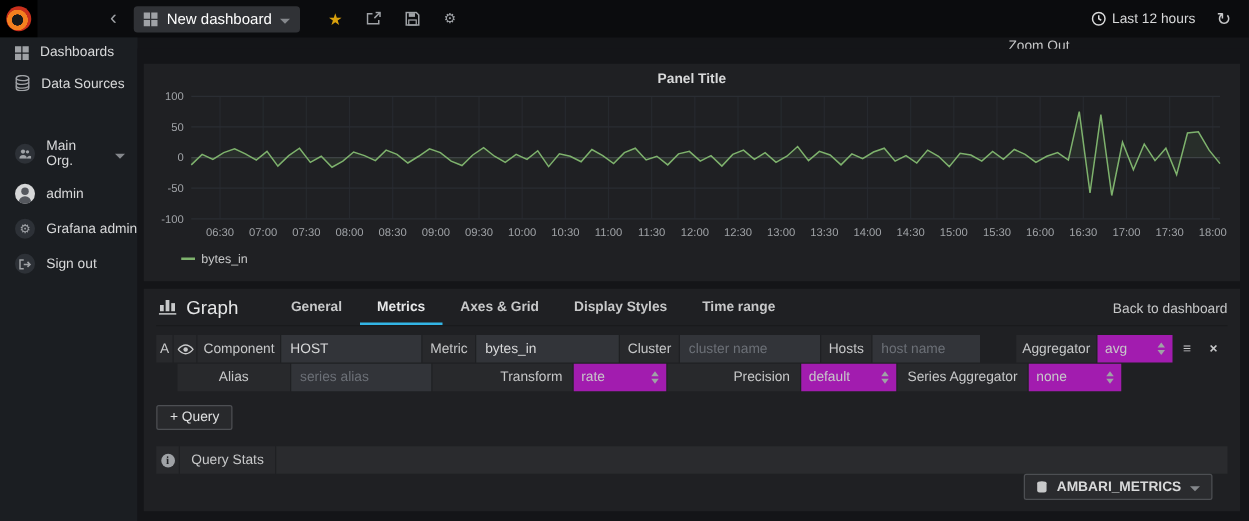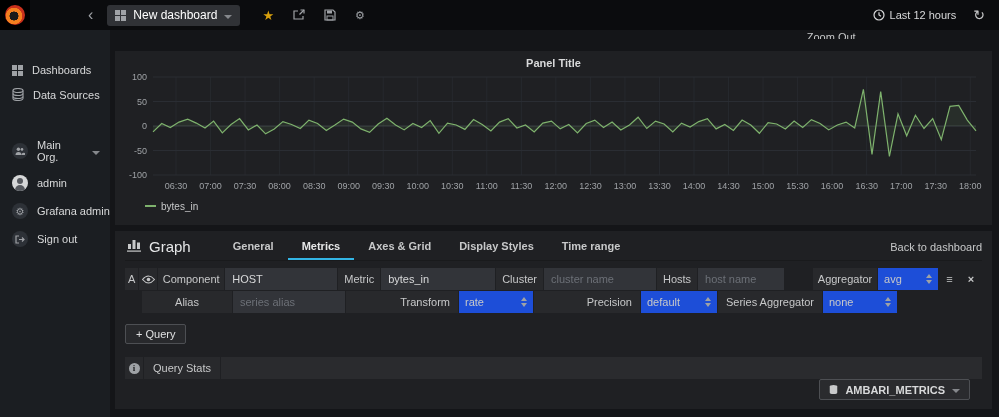--- a/index.html
+++ b/index.html
@@ -15,21 +15,21 @@
   .caret { width:0; height:0; border-left:4px solid transparent; border-right:4px solid transparent; border-top:4px solid #85888c; margin-top:3px; }
   .nav-icons { display:flex; align-items:center; gap:19px; margin-left:22px; }
   .nav-ico { color:#9fa2a6; font-size:12px; cursor:pointer; line-height:1; }
   .star { color:#d9a10d; font-size:13px; }
   .icon-svg { display:block; }
   .nav-right { margin-left:auto; display:flex; align-items:center; gap:17px; margin-right:14px; }
   .nav-right .txt { font-size:11px; color:#c7c8c9; cursor:pointer;margin-top:44px; }
   .timepicker { display:flex; align-items:center; gap:5px; font-size:11px; color:#d8d9da; cursor:pointer; }
   .refresh { font-size:14px; color:#c7c8c9; cursor:pointer; }
 
-  .sidebar { position:absolute; left:0; top:30px; width:110px; height:387px; background:#1b1e22; padding-top:28px; }
+  .sidebar { position:absolute; left:0; top:30px; width:110px; height:387px; background:#1b1e22; padding-top:0; }
   .side-item { display:flex; align-items:center; gap:9px; padding:6px 0 6px 12px; font-size:11px; color:#d8d9da; cursor:pointer; }
   .side-gap { height:26px; }
   .badge { width:16px; height:16px; border-radius:50%; background:#2d3137; display:flex; align-items:center; justify-content:center; flex:0 0 16px; }
   .avatar { width:16px; height:16px; border-radius:50%; background:#d6d7d8; position:relative; overflow:hidden; flex:0 0 16px; }
   .avatar:before { content:""; position:absolute; left:5px; top:3px; width:6px; height:6px; border-radius:50%; background:#55585e; }
   .avatar:after { content:""; position:absolute; left:3px; top:10px; width:10px; height:7px; border-radius:5px 5px 0 0; background:#55585e; }
   .side-caret { margin-left:auto; margin-right:10px; }
   .gear-glyph { color:#9fa2a6; font-size:11px; }
 
   .content { position:absolute; left:110px; top:39px; width:889px; height:387px; background:#141518; }
@@ -49,21 +49,21 @@
 
   .qrow { display:flex; height:22px; margin-top:0; }
   .qrows { margin-top:7px; }
   .qrow + .qrow { margin-top:1px; }
   .cell { background:#28292c; display:flex; align-items:center; justify-content:center; font-size:11px; color:#c7c8c9; margin-right:1px; height:22px; }
   .cell.lbl { padding:0 6px; }
   .cell.rlbl { justify-content:flex-end; padding-right:8px; }
   .cell.blank { background:transparent; }
   .qinput { height:22px; border:none; background:#323439; color:#d8d9da; font-size:11px; padding:0 7px; margin-right:1px; font-family:"Liberation Sans", sans-serif; }
   .qinput::placeholder { color:#6c7077; }
-  .qselect { background:#1d4ed8; display:flex; align-items:center; height:22px; margin-right:1px; padding:0 6px; font-size:11px; color:#c7c8c9; cursor:pointer; }
+  .qselect { background:#a21caf; display:flex; align-items:center; height:22px; margin-right:1px; padding:0 6px; font-size:11px; color:#c7c8c9; cursor:pointer; }
   .updown { margin-left:auto; display:flex; flex-direction:column; gap:2px; align-items:center; }
   .updown i { width:0; height:0; border-left:3px solid transparent; border-right:3px solid transparent; display:block; }
   .updown .u { border-bottom:4px solid #9fa2a6; }
   .updown .d { border-top:4px solid #9fa2a6; }
   .spacer { flex:1; }
   .mini-btn { width:26px; background:transparent; color:#c7c8c9; cursor:pointer; }
   .add-query { margin-top:11px; display:inline-flex; align-items:center; height:20px; padding:0 10px; border:1px solid #4d4f53; border-radius:2px; background:#28292c; font-size:11px; color:#e0e1e2; cursor:pointer; }
   .stats-row { margin-top:13px; display:flex; height:22px; }
   .info-ico { width:11px; height:11px; border-radius:50%; background:#9fa2a6; color:#1f2023; font-size:9px; font-weight:bold; font-family:"Liberation Serif", serif; display:flex; align-items:center; justify-content:center; }
   .stats-field { flex:1; background:#2a2b2e; height:22px; }

